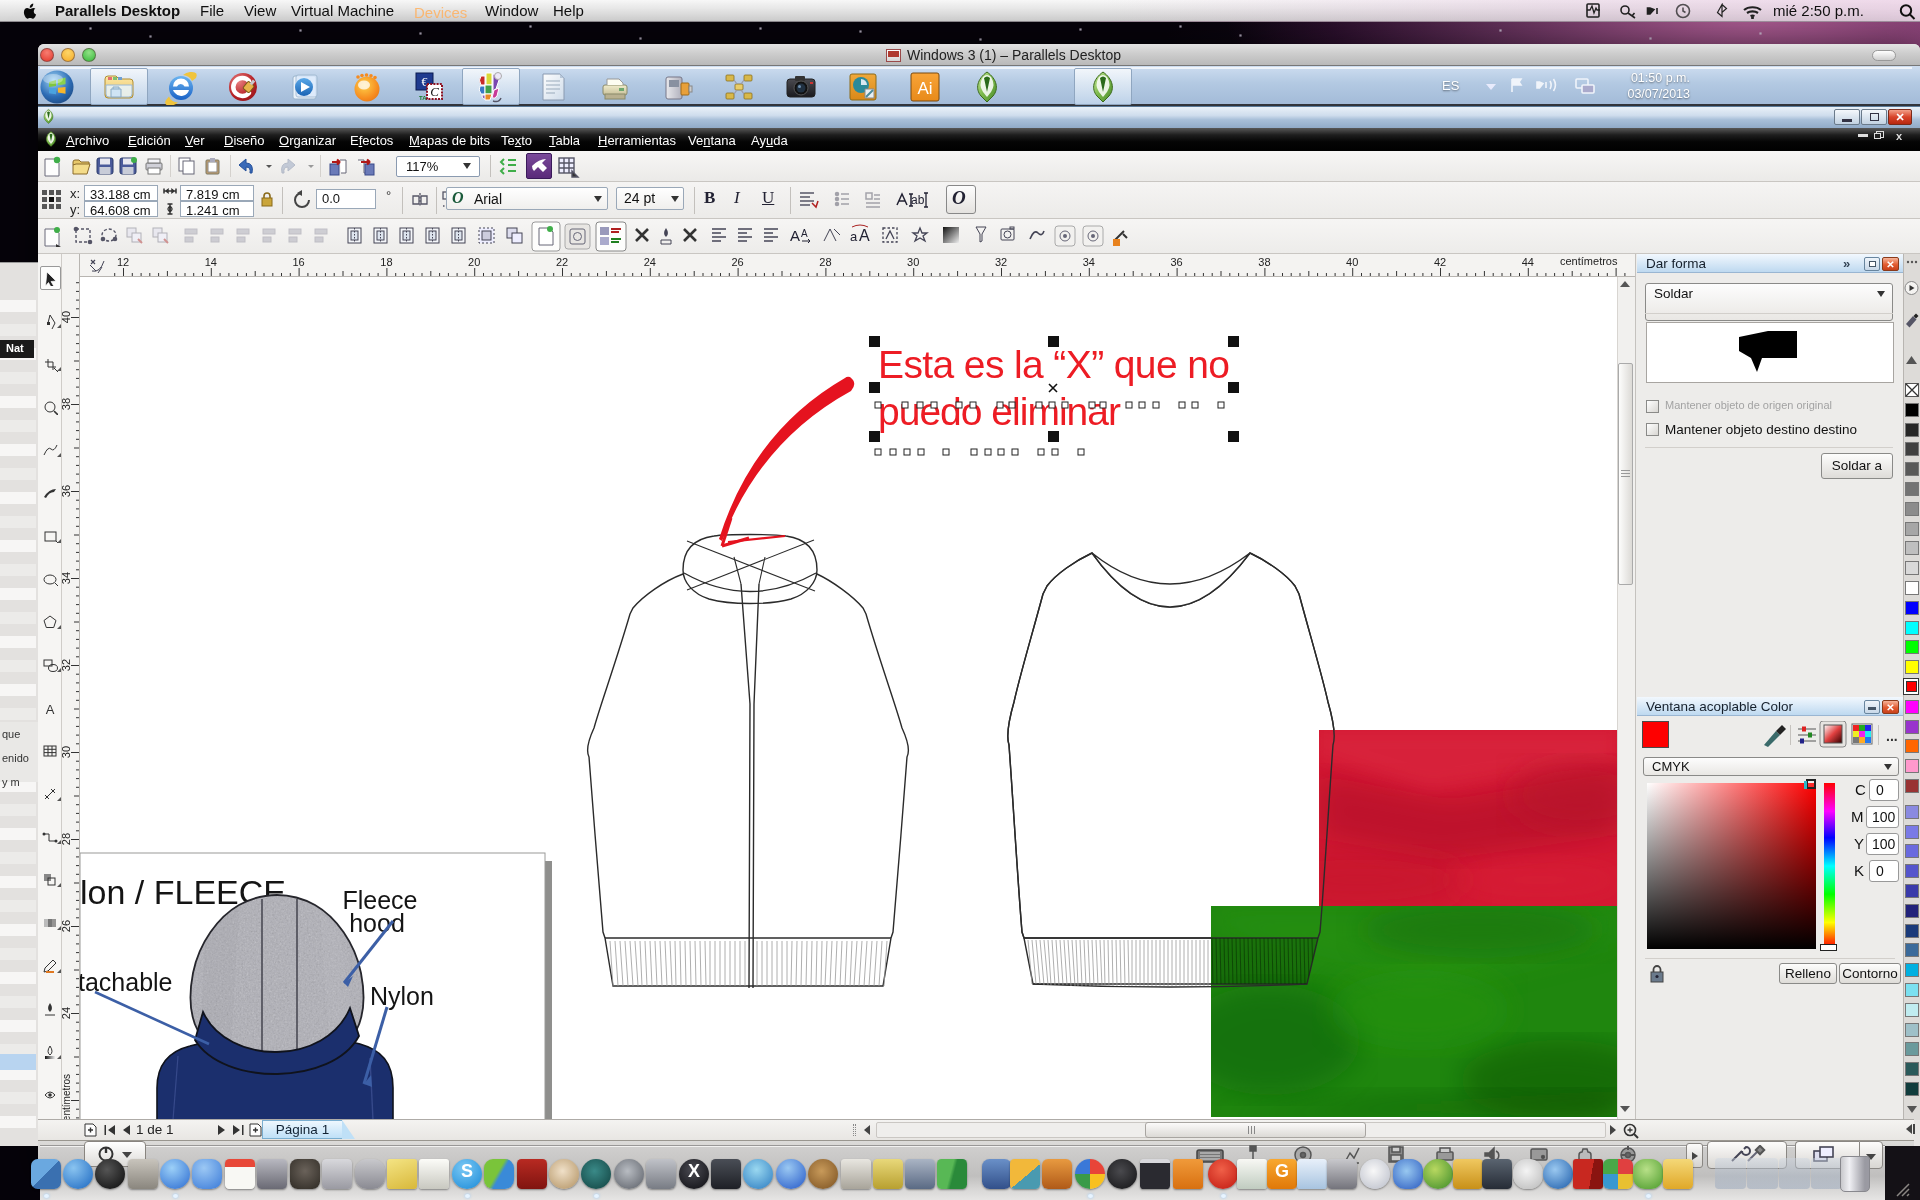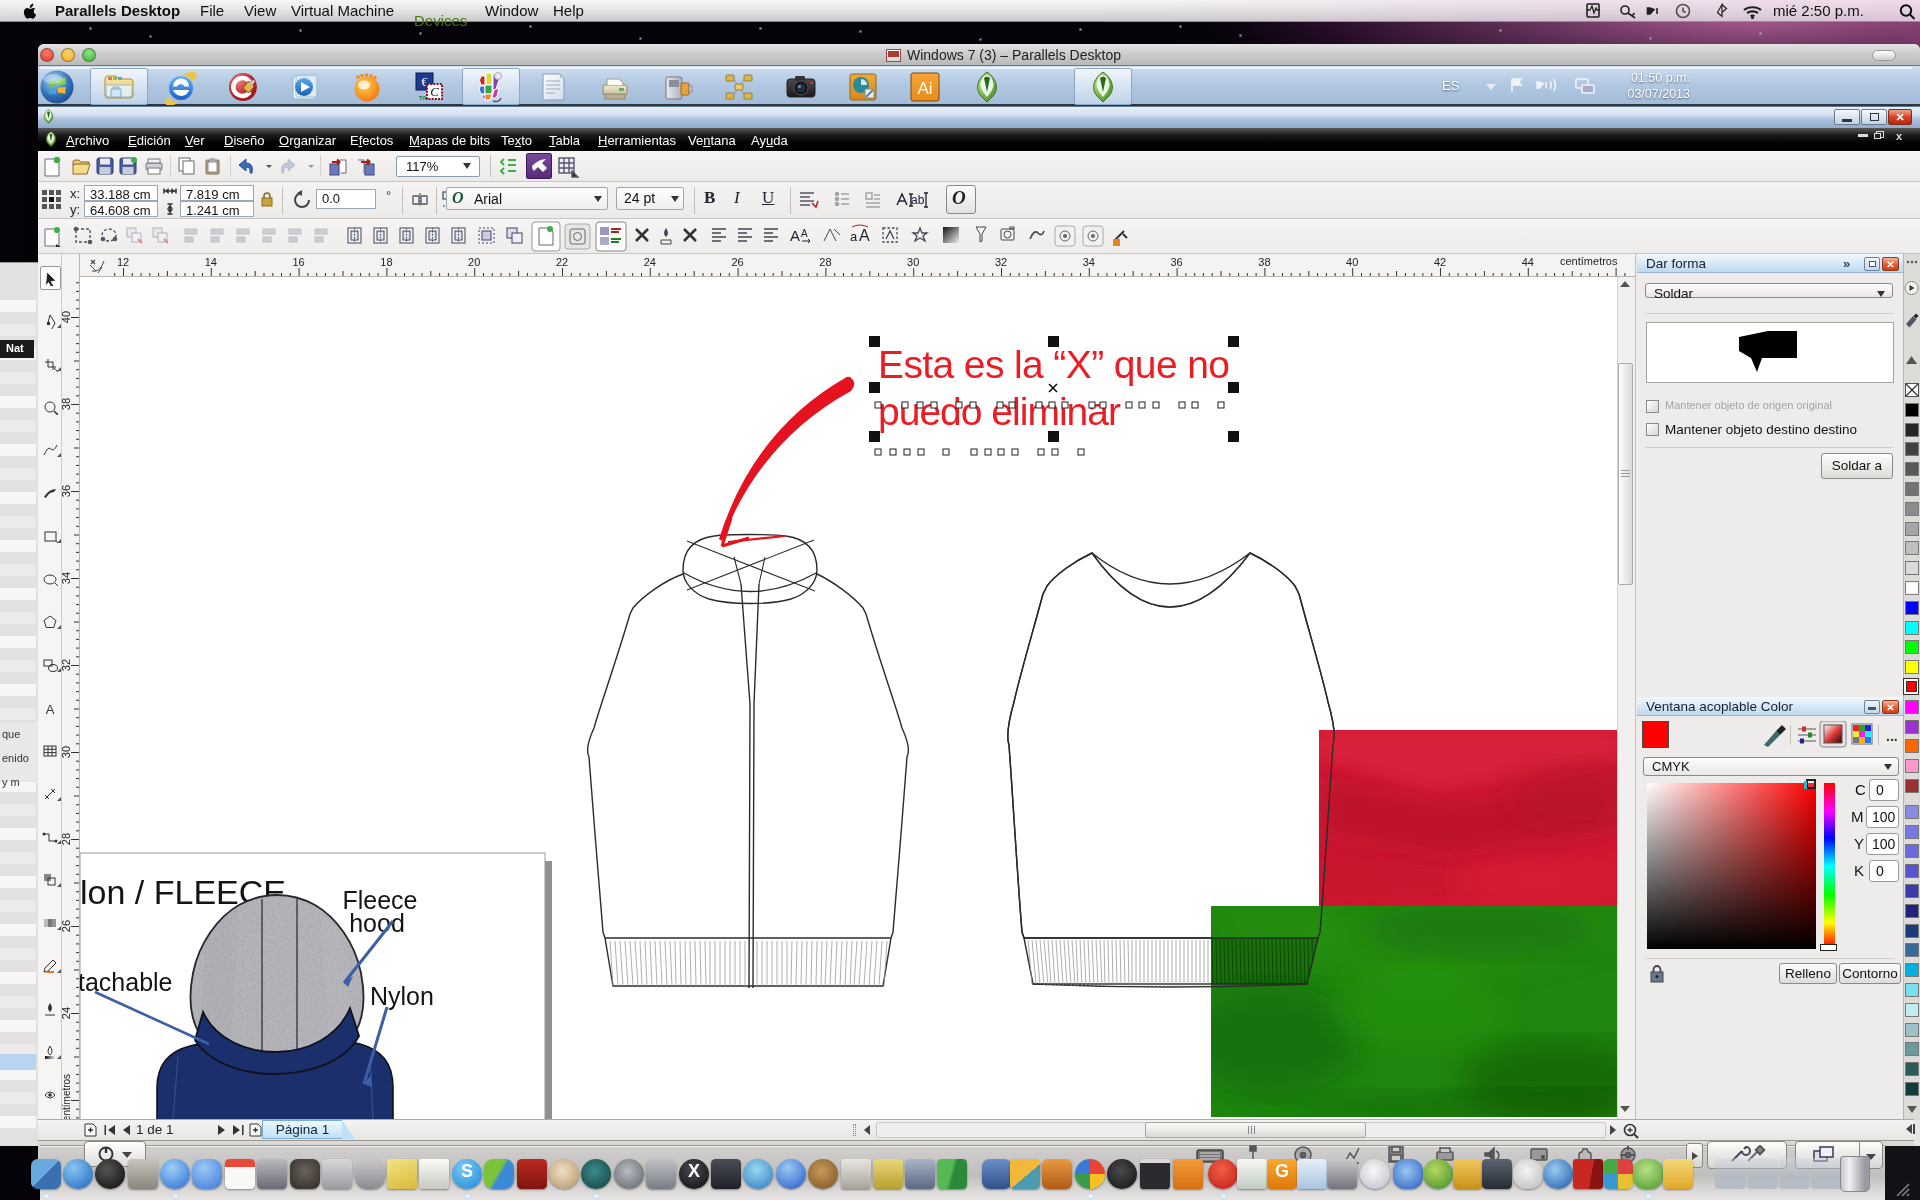--- a/index.html
+++ b/index.html
@@ -16,21 +16,21 @@
 <div class="a" style="left:0;top:0;width:1px;height:1px;background:#fff;box-shadow:420px 33px 0 .6px #cfc8da,760px 28px 0 .6px #cfc8da,980px 39px 0 .6px #cfc8da,1180px 26px 0 .6px #cfc8da,1240px 35px 0 .6px #cfc8da,640px 38px 0 .6px #cfc8da,300px 30px 0 .6px #cfc8da,1500px 30px 0 .6px #cfc8da,860px 31px 0 .6px #cfc8da,1080px 29px 0 .6px #cfc8da,530px 26px 0 .6px #cfc8da,150px 36px 0 .6px #cfc8da,1650px 38px 0 .6px #cfc8da,90px 28px 0 .6px #cfc8da,1760px 33px 0 .6px #cfc8da;opacity:.8"></div>
 <div class="a" style="left:0;top:0;width:1920px;height:22px;background:linear-gradient(to bottom,#f7f7f7,#d2d2d2);border-bottom:1px solid #8f8b90"></div>
 <div class="a" style="left:1100px;top:0;width:820px;height:22px;background:linear-gradient(to right,rgba(226,196,222,0),rgba(226,192,220,.38) 55%,rgba(234,198,226,.6));border-bottom:1px solid #a391a0"></div>
 <svg class="a" style="left:22px;top:3px" width="16" height="17" viewBox="0 0 16 17">
       <path fill="#0a0a0a" d="M11.2 0.6c-0.9 0.1-2 0.7-2.6 1.5-0.5 0.7-1 1.7-0.8 2.7 1 0.1 2.1-0.5 2.7-1.3C11.1 2.7 11.4 1.6 11.2 0.6zM11.4 5c-1.5 0-2.1 0.9-3.1 0.9-1 0-1.9-0.9-3.1-0.9C3.6 5 1.9 6.5 1.9 9.3c0 2.9 2.1 6.4 3.7 6.4 0.9 0 1.2-0.6 2.5-0.6 1.3 0 1.6 0.6 2.6 0.6 1.7 0 3-3 3.4-4.3-1.6-0.6-2.3-1.7-2.3-3 0-1.3 0.8-2.3 1.6-2.8C12.7 5.2 12 5 11.4 5z"></path>
     </svg>
 <div class="a" style="left:55px;top:2px;font-size:15px;font-weight:bold;color:#111">Parallels Desktop</div>
 <div class="a" style="left:200px;top:2px;font-size:15px;font-weight:normal;color:#111">File</div>
 <div class="a" style="left:244px;top:2px;font-size:15px;font-weight:normal;color:#111">View</div>
 <div class="a" style="left:291px;top:2px;font-size:15px;font-weight:normal;color:#111">Virtual Machine</div>
-<div class="a" style="left:414px;top:12px;font-size:15px;font-weight:normal;color:#4d7c0f">Devices</div>
+<div class="a" style="left:414px;top:4px;font-size:15px;font-weight:normal;color:#fdba74">Devices</div>
 <div class="a" style="left:485px;top:2px;font-size:15px;font-weight:normal;color:#111">Window</div>
 <div class="a" style="left:553px;top:2px;font-size:15px;font-weight:normal;color:#111">Help</div>
 <div class="a" style="left:1773px;top:2px;font-size:15px;color:#111">mié 2:50 p.m.</div>
 <svg class="a" style="left:1584px;top:3px" width="185" height="16" viewBox="0 0 185 16">
 <g fill="none" stroke="#222" stroke-width="1.6">
 <rect x="3" y="1" width="12" height="13" rx="1"></rect>
         <path d="M3 7 h3 l2-4 2 7 2-5 1 2 h3" stroke-width="1.3"></path>
 <circle cx="41" cy="7" r="4"></circle>
         <path d="M44 10 l7 5 M48 13 l2.5-3"></path>
 <path d="M73 5 v6 M70 6.5 l-4 4.5 h-2.5 v-6 h2.5 z" fill="#222"></path>
@@ -48,21 +48,21 @@
         <path d="M12 11.5 l4.5 4.5"></path>
       </g>
     </svg>
 <div class="a" style="left:38px;top:44px;width:1882px;height:1128px;background:#e8e6e4;border-radius:6px 6px 0 0;box-shadow:0 8px 40px rgba(0,0,0,.65)"></div>
 <div class="a" style="left:38px;top:44px;width:1882px;height:22px;background:linear-gradient(to bottom,#e3e3e3,#cdcdcd 45%,#b9b9b9);border-radius:6px 6px 0 0;border-bottom:1px solid #777"></div>
 <div class="a" style="left:40px;top:48px;width:14px;height:14px;border-radius:50%;background:radial-gradient(circle at 50% 30%,#f77d71,#e3382c);border:1px solid rgba(90,60,60,.55)"></div>
 <div class="a" style="left:61px;top:48px;width:14px;height:14px;border-radius:50%;background:radial-gradient(circle at 50% 30%,#fdd567,#f6ac29);border:1px solid rgba(90,60,60,.55)"></div>
 <div class="a" style="left:82px;top:48px;width:14px;height:14px;border-radius:50%;background:radial-gradient(circle at 50% 30%,#91e086,#35ba3a);border:1px solid rgba(90,60,60,.55)"></div>
 <div class="a" style="left:886px;top:49px;width:15px;height:13px;background:linear-gradient(#fdfdfd,#d5d5d5);border:1px solid #9a4a4a"></div>
 <div class="a" style="left:888px;top:51px;width:11px;height:6px;background:#b03a30"></div>
-<div class="a" style="left:907px;top:47px;font-size:14px;color:#222">Windows 7 (3) – Parallels Desktop</div>
+<div class="a" style="left:907px;top:47px;font-size:14px;color:#222">Windows 3 (1) – Parallels Desktop</div>
 <div class="a" style="left:1872px;top:50px;width:24px;height:11px;border-radius:6px;background:linear-gradient(#fff,#cfcfcf);border:1px solid #999"></div>
 <div class="a" style="left:38px;top:66px;width:1882px;height:40px;background:linear-gradient(to bottom,#cdddf0,#b3c9e2 45%,#a3bbd8);border-bottom:2px solid #31343a"></div>
 <div class="a" style="left:40px;top:67px;width:1872px;height:2px;background:rgba(255,255,255,.7)"></div>
 <div class="a ticon" style="left:39px;top:69px;width:36px;height:36px">
       <svg width="36" height="36" viewBox="0 0 36 36">
         <circle cx="18" cy="18" r="16.5" fill="url(#orbg)"></circle>
         <defs>
           <radialGradient id="orbg" cx=".4" cy=".3" r=".9">
             <stop offset="0" stop-color="#9fd4f5"></stop>
             <stop offset=".55" stop-color="#2c6cb5"></stop>
@@ -1347,21 +1347,21 @@
 <div class="a" style="left:1635px;top:254px;width:268px;height:866px;background:#edecea;border-left:1px solid #c5c2be"></div>
 
 
 <div class="a" style="left:1637px;top:254px;width:266px;height:19px;background:linear-gradient(#f2f8fe,#bed9f0);border-bottom:1px solid #9ab6d2;font-size:13.5px;color:#16202c;padding:2px 0 0 9px">Dar forma</div>
 <div class="a" style="left:1843px;top:256px;font-size:13px;color:#345;font-weight:bold">»</div>
 <div class="a" style="left:1864px;top:257px;width:16px;height:14px;background:linear-gradient(#eef4fa,#c8d8e8);border:1px solid #68859e;border-radius:2px">
       <div style="margin:3px auto 0;width:7px;height:6px;border:1.2px solid #456;background:#fff"></div>
     </div>
 <div class="a" style="left:1882px;top:257px;width:17px;height:14px;background:linear-gradient(#f6b49a,#e25b31 55%,#c8401a);border:1px solid #8a3a1a;border-radius:2px;color:#fff;font-size:10px;font-weight:bold;text-align:center;line-height:13px">✕</div>
 
-<div class="a" style="left:1645px;top:283px;width:248px;height:15px;background:linear-gradient(#fdfdfd,#e9e7e4);border:1px solid #8a8a88;border-radius:3px;font-size:13.5px;color:#111;padding:2px 0 0 8px">Soldar</div>
+<div class="a" style="left:1645px;top:283px;width:248px;height:38px;background:linear-gradient(#fdfdfd,#e9e7e4);border:1px solid #8a8a88;border-radius:3px;font-size:13.5px;color:#111;padding:2px 0 0 8px">Soldar</div>
 <div class="a" style="left:1877px;top:291px;width:0;height:0;border-left:4.5px solid transparent;border-right:4.5px solid transparent;border-top:6px solid #333"></div>
 <div class="a" style="left:1645px;top:313px;width:248px;height:1px;background:#d2cfcb"></div>
 
 <div class="a" style="left:1646px;top:322px;width:248px;height:61px;background:#fff;border:1px solid #a8a5a1"></div>
 <svg class="a" style="left:1646px;top:322px" width="248" height="61" viewBox="0 0 248 61">
       <path d="M93 15 L122 9 L151 9 L151 36 L116 36 L111 50 L105 36 L93 29 Z" fill="#000"></path>
     </svg>
 
 <div class="a" style="left:1646px;top:400px;width:13px;height:13px;background:linear-gradient(135deg,#fff,#d8d6d2);border:1px solid #8a8a88"></div>
 <div class="a" style="left:1665px;top:399px;font-size:11px;color:#a3a3a3">Mantener objeto de origen original</div>

